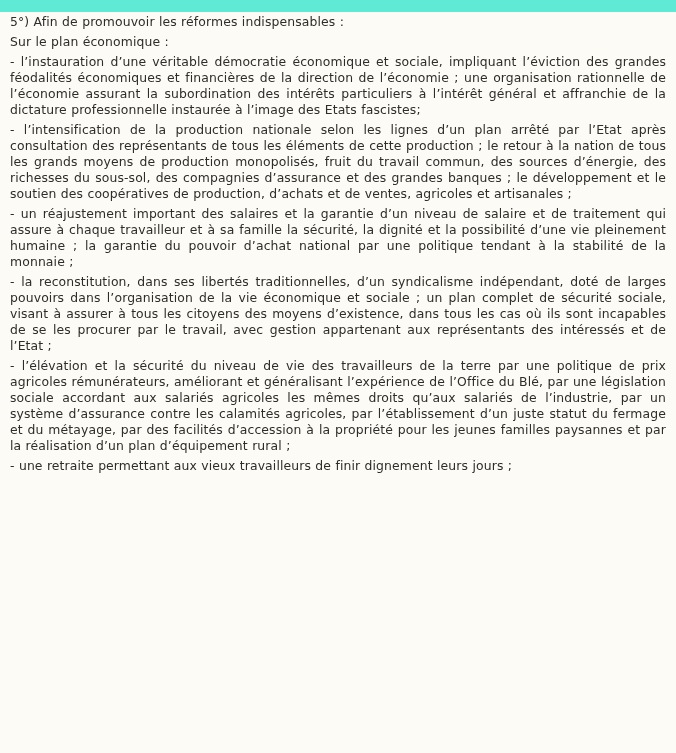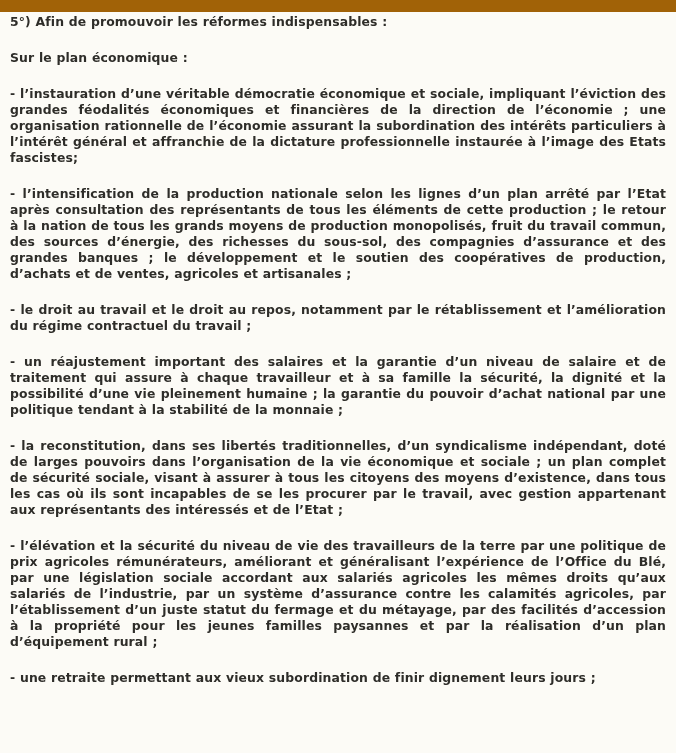--- a/index.html
+++ b/index.html
@@ -44,43 +44,42 @@
     line-height: 16px;
     text-align: justify;
     text-justify: inter-word;
     letter-spacing: 0.01em;
     word-spacing: 0.02em;
     -webkit-font-smoothing: none;
   }
 
   
   .doc-para + .doc-para {
-    margin-top: 20px;
+    margin-top: 4px;
   }
 
   
   #body-text {
     padding-top: 2px;
   }
 
   
   .doc-para {
     text-align-last: left;
   }
 </style>
 </head>
 <body>
 
-<div id="document-page" style="background: #a16207; font-weight: bold;">
+<div id="document-page" style="background: #5eead4;">
   <div id="page-surface" style="background: rgb(252, 251, 246);">
     <div id="body-text" style="color: rgb(46, 45, 41);">
         <p class="doc-para" id="heading-5">5°) Afin de promouvoir les réformes indispensables :</p>
         <p class="doc-para" id="subheading-economique">Sur le plan économique :</p>
         <p class="doc-para" id="eco-item-1">- l’instauration d’une véritable démocratie économique et sociale, impliquant l’éviction des grandes féodalités économiques et financières de la direction de l’économie ; une organisation rationnelle de l’économie assurant la subordination des intérêts particuliers à l’intérêt général et affranchie de la dictature professionnelle instaurée à l’image des Etats fascistes;</p>
         <p class="doc-para" id="eco-item-2">- l’intensification de la production nationale selon les lignes d’un plan arrêté par l’Etat après consultation des représentants de tous les éléments de cette production ; le retour à la nation de tous les grands moyens de production monopolisés, fruit du travail commun, des sources d’énergie, des richesses du sous-sol, des compagnies d’assurance et des grandes banques ; le développement et le soutien des coopératives de production, d’achats et de ventes, agricoles et artisanales ;</p>
-        <p class="doc-para" id="soc-item-1">- le droit au travail et le droit au repos, notamment par le rétablissement et l’amélioration du régime contractuel du travail ;</p>
         <p class="doc-para" id="soc-item-2">- un réajustement important des salaires et la garantie d’un niveau de salaire et de traitement qui assure à chaque travailleur et à sa famille la sécurité, la dignité et la possibilité d’une vie pleinement humaine ; la garantie du pouvoir d’achat national par une politique tendant à la stabilité de la monnaie ;</p>
         <p class="doc-para" id="soc-item-3">- la reconstitution, dans ses libertés traditionnelles, d’un syndicalisme indépendant, doté de larges pouvoirs dans l’organisation de la vie économique et sociale ; un plan complet de sécurité sociale, visant à assurer à tous les citoyens des moyens d’existence, dans tous les cas où ils sont incapables de se les procurer par le travail, avec gestion appartenant aux représentants des intéressés et de l’Etat ;</p>
         <p class="doc-para" id="soc-item-5">- l’élévation et la sécurité du niveau de vie des travailleurs de la terre par une politique de prix agricoles rémunérateurs, améliorant et généralisant l’expérience de l’Office du Blé, par une législation sociale accordant aux salariés agricoles les mêmes droits qu’aux salariés de l’industrie, par un système d’assurance contre les calamités agricoles, par l’établissement d’un juste statut du fermage et du métayage, par des facilités d’accession à la propriété pour les jeunes familles paysannes et par la réalisation d’un plan d’équipement rural ;</p>
-        <p class="doc-para" id="soc-item-6">- une retraite permettant aux vieux subordination de finir dignement leurs jours ;</p>
+        <p class="doc-para" id="soc-item-6">- une retraite permettant aux vieux travailleurs de finir dignement leurs jours ;</p>
       </div>
   </div>
 </div>
 
 </body></html>

